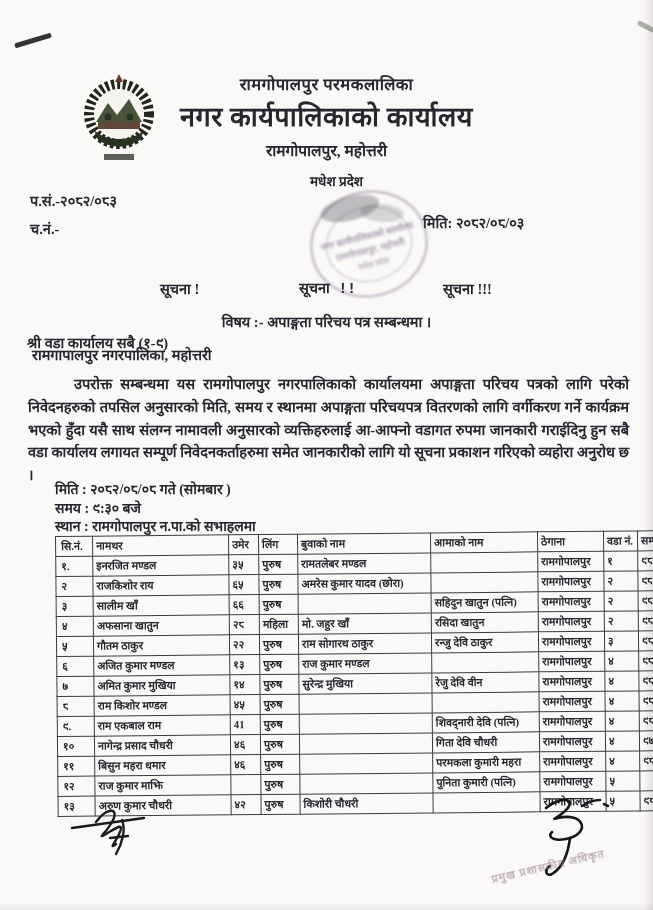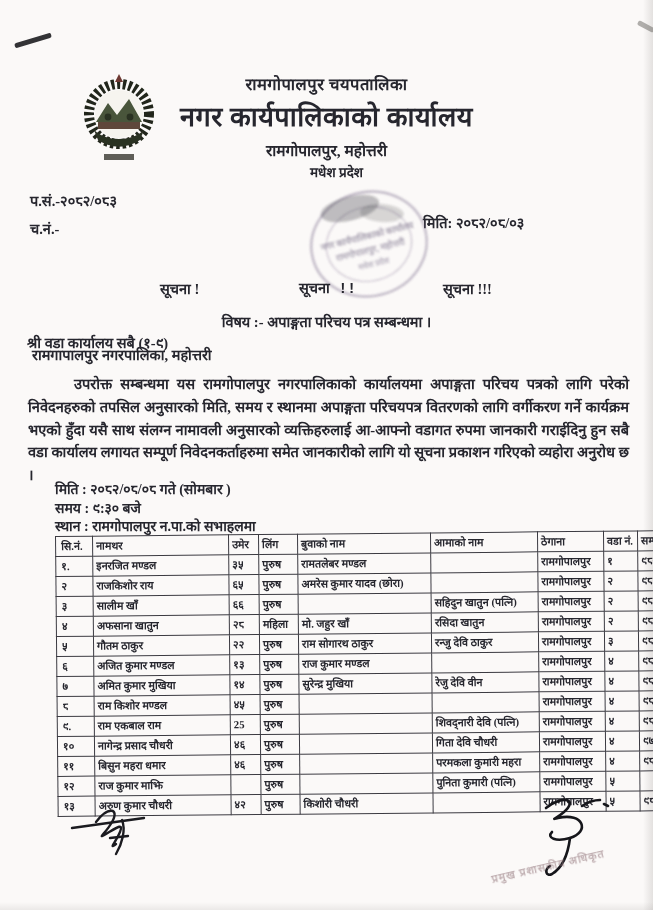--- a/index.html
+++ b/index.html
@@ -18,21 +18,21 @@
     transform:rotate(-17deg);border-radius:2px;opacity:.88;}
   .corner-mark-tr{position:absolute;right:-2px;top:24px;width:18px;height:5px;background:#55514e;
     transform:rotate(28deg);border-radius:2px;opacity:.45;}
 
   .logo{position:absolute;left:82px;top:70px;width:74px;height:96px;}
 
   .header-block{position:absolute;left:0;top:76px;width:100%;text-align:center;line-height:1.15;}
   .h-muni{font-size:16.5px;font-weight:700;letter-spacing:.5px;}
   .h-office{font-size:27px;font-weight:700;margin-top:7px;letter-spacing:.5px;}
   .h-addr{font-size:15.5px;font-weight:700;margin-top:9px;}
-  .h-prov{font-size:13.5px;font-weight:700;margin-top:5px;padding-left:20px;}
+  .h-prov{font-size:13.5px;font-weight:700;margin-top:14px;padding-left:20px;}
 
   .ref-ps{position:absolute;left:30px;top:190px;font-size:14.5px;font-weight:700;}
   .ref-ch{position:absolute;left:30px;top:218px;font-size:14.5px;font-weight:700;}
   .ref-date{position:absolute;left:423px;top:212px;font-size:14.5px;font-weight:700;}
 
   .stamp-center{position:absolute;left:293px;top:183px;width:152px;height:122px;opacity:.85;}
   .notice-1{position:absolute;left:160px;top:278px;font-size:14.5px;font-weight:700;}
   .notice-2{position:absolute;left:299px;top:277px;font-size:14.5px;font-weight:700;font-family:Liberation Mono, monospace;}
   .notice-3{position:absolute;left:443px;top:278px;font-size:14.5px;font-weight:700;}
 
@@ -83,21 +83,21 @@
       <path d="M12,60 C24,72 50,72 62,60 L58,70 C44,79 30,79 16,70 Z" fill="#2c3024"></path>
       <path d="M33,12 l4,-8 l4,8 Z" fill="#6e3832"></path>
       <circle cx="26" cy="47" r="3.4" fill="#2c3024"></circle>
       <circle cx="48" cy="47" r="3.4" fill="#2c3024"></circle>
       <path d="M22,84 h30 v6 h-30 Z" fill="#3a3a2f" opacity=".8"></path>
     </g>
   </svg>
 </div>
 
 <div class="header-block">
-  <div class="h-muni">रामगोपालपुर चयपतालिका</div>
+  <div class="h-muni">रामगोपालपुर परमकलालिका</div>
   <div class="h-office">नगर कार्यपालिकाको कार्यालय</div>
   <div class="h-addr">रामगोपालपुर, महोत्तरी</div>
   <div class="h-prov">मधेश प्रदेश</div>
 </div>
 
 <div class="ref-ps">प.सं.-२०८२/०८३</div>
 <div class="ref-ch">च.नं.-</div>
 <div class="ref-date">मिति: २०८२/०८/०३</div>
 
 <div class="stamp-center">
@@ -246,21 +246,21 @@
           <td>पुरुष</td>
           <td></td>
           <td></td>
           <td>रामगोपालपुर</td>
           <td>४</td>
           <td>९८१९८१९४९२</td>
         </tr>
         <tr>
           <td>९.</td>
           <td>राम एकबाल राम</td>
-          <td>25</td>
+          <td>41</td>
           <td>पुरुष</td>
           <td></td>
           <td>शिवद्नारी देवि (पत्नि)</td>
           <td>रामगोपालपुर</td>
           <td>४</td>
           <td>९८१६४५३३८३</td>
         </tr>
         <tr>
           <td>१०</td>
           <td>नागेन्द्र प्रसाद चौधरी</td>

